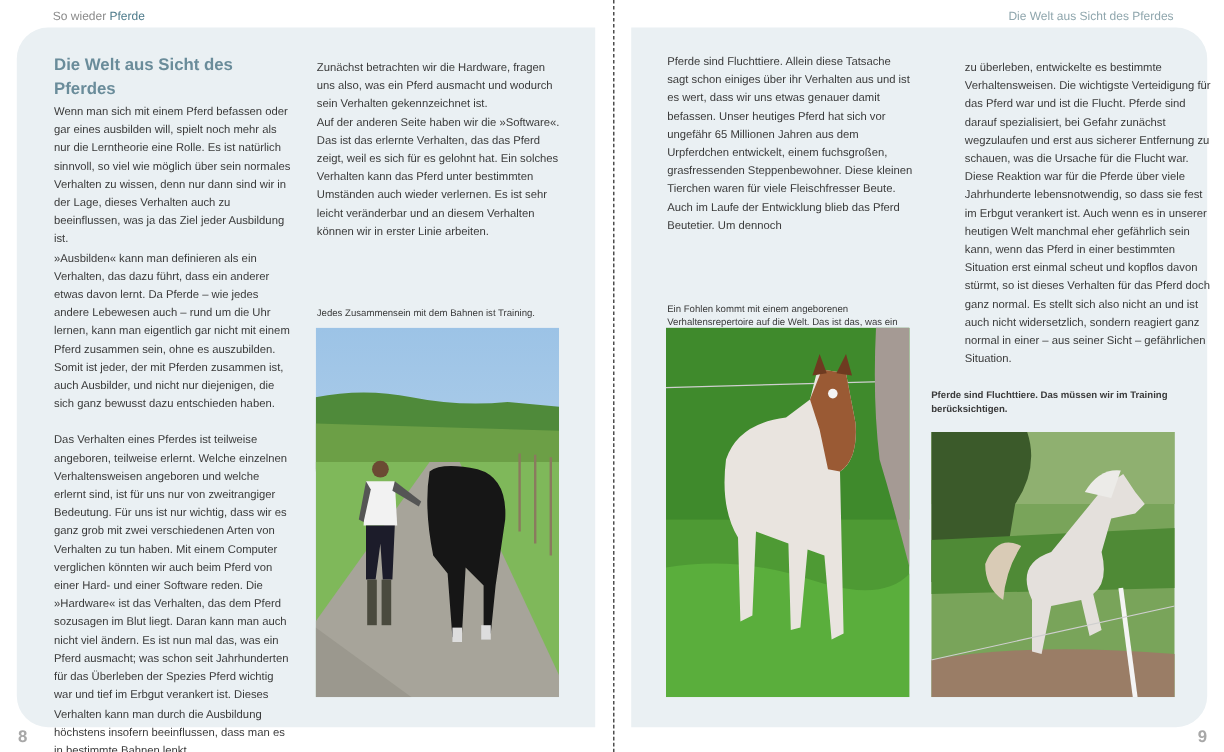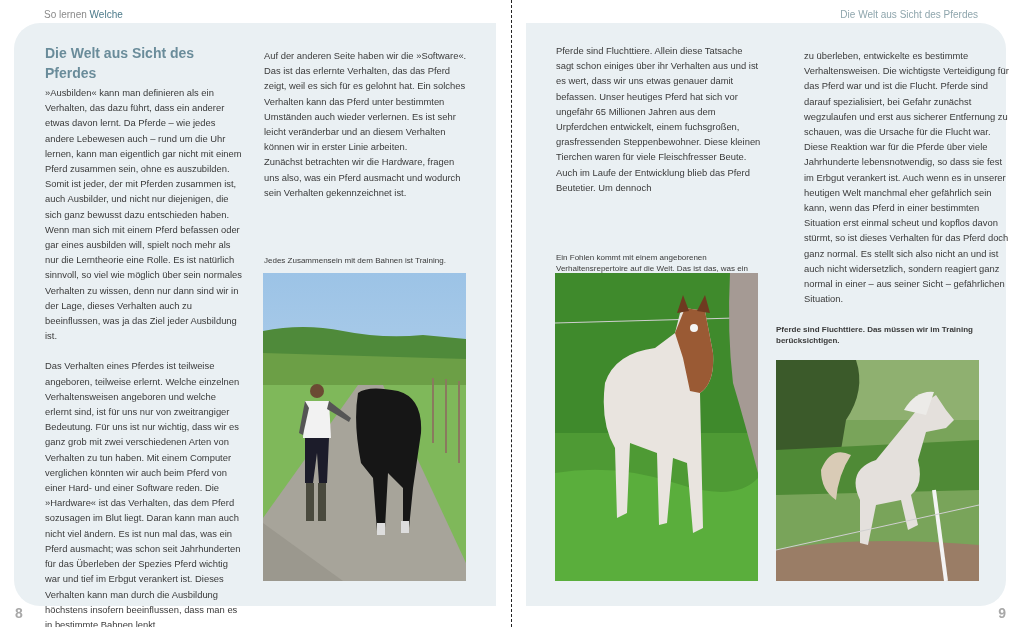--- a/index.html
+++ b/index.html
@@ -25,36 +25,36 @@
   .col p.gap { margin-top:15px; }
   h2 { margin:0 0 2px 0; font-size:14px; font-weight:bold; color:#6a8c9a; line-height:20px; }
   .caption { position:absolute; font-size:8px; line-height:11px; color:#3a3a3a; }
   .photo { position:absolute; overflow:hidden; }
   svg { display:block; }
 </style>
 </head>
 <body>
 
 <div class="running-head left">
-  <span>So lernen</span>
-  <span class="accent">Welche</span>
+  <span>So wieder</span>
+  <span class="accent">Pferde</span>
 </div>
 
 <div class="panel left"></div>
 
 <div class="col" style="left:45px; top:43px; width:200px;">
   <h2>Die Welt aus Sicht des Pferdes</h2>
+  <p>Wenn man sich mit einem Pferd befassen oder gar eines ausbilden will, spielt noch mehr als nur die Lerntheorie eine Rolle. Es ist natürlich sinnvoll, so viel wie möglich über sein normales Verhalten zu wissen, denn nur dann sind wir in der Lage, dieses Verhalten auch zu beeinflussen, was ja das Ziel jeder Ausbildung ist.</p>
   <p>»Ausbilden« kann man definieren als ein Verhalten, das dazu führt, dass ein anderer etwas davon lernt. Da Pferde – wie jedes andere Lebewesen auch – rund um die Uhr lernen, kann man eigentlich gar nicht mit einem Pferd zusammen sein, ohne es auszubilden. Somit ist jeder, der mit Pferden zusammen ist, auch Ausbilder, und nicht nur diejenigen, die sich ganz bewusst dazu entschieden haben.</p>
-  <p>Wenn man sich mit einem Pferd befassen oder gar eines ausbilden will, spielt noch mehr als nur die Lerntheorie eine Rolle. Es ist natürlich sinnvoll, so viel wie möglich über sein normales Verhalten zu wissen, denn nur dann sind wir in der Lage, dieses Verhalten auch zu beeinflussen, was ja das Ziel jeder Ausbildung ist.</p>
   <p class="gap">Das Verhalten eines Pferdes ist teilweise angeboren, teilweise erlernt. Welche einzelnen Verhaltensweisen angeboren und welche erlernt sind, ist für uns nur von zweitrangiger Bedeutung. Für uns ist nur wichtig, dass wir es ganz grob mit zwei verschiedenen Arten von Verhalten zu tun haben. Mit einem Computer verglichen könnten wir auch beim Pferd von einer Hard- und einer Software reden. Die »Hardware« ist das Verhalten, das dem Pferd sozusagen im Blut liegt. Daran kann man auch nicht viel ändern. Es ist nun mal das, was ein Pferd ausmacht; was schon seit Jahrhunderten für das Überleben der Spezies Pferd wichtig war und tief im Erbgut verankert ist. Dieses Verhalten kann man durch die Ausbildung höchstens insofern beeinflussen, dass man es in bestimmte Bahnen lenkt.</p>
 </div>
 
 <div class="col" style="left:264px; top:48px; width:205px;">
+  <p>Zunächst betrachten wir die Hardware, fragen uns also, was ein Pferd ausmacht und wodurch sein Verhalten gekennzeichnet ist.</p>
   <p>Auf der anderen Seite haben wir die »Software«. Das ist das erlernte Verhalten, das das Pferd zeigt, weil es sich für es gelohnt hat. Ein solches Verhalten kann das Pferd unter bestimmten Umständen auch wieder verlernen. Es ist sehr leicht veränderbar und an diesem Verhalten können wir in erster Linie arbeiten.</p>
-  <p>Zunächst betrachten wir die Hardware, fragen uns also, was ein Pferd ausmacht und wodurch sein Verhalten gekennzeichnet ist.</p>
 </div>
 
 <div class="caption" style="left:264px; top:255px; width:205px;">Jedes Zusammensein mit dem Bahnen ist Training.</div>
 
 <div class="photo" style="left:263px; top:273px; width:203px; height:308px;">
   <svg width="203" height="308" viewBox="0 0 203 308">
     <defs>
       <linearGradient id="sky1" x1="0" y1="0" x2="0" y2="1">
         <stop offset="0" stop-color="#9cc3e6"></stop>
           <stop offset="1" stop-color="#c9def0"></stop>

